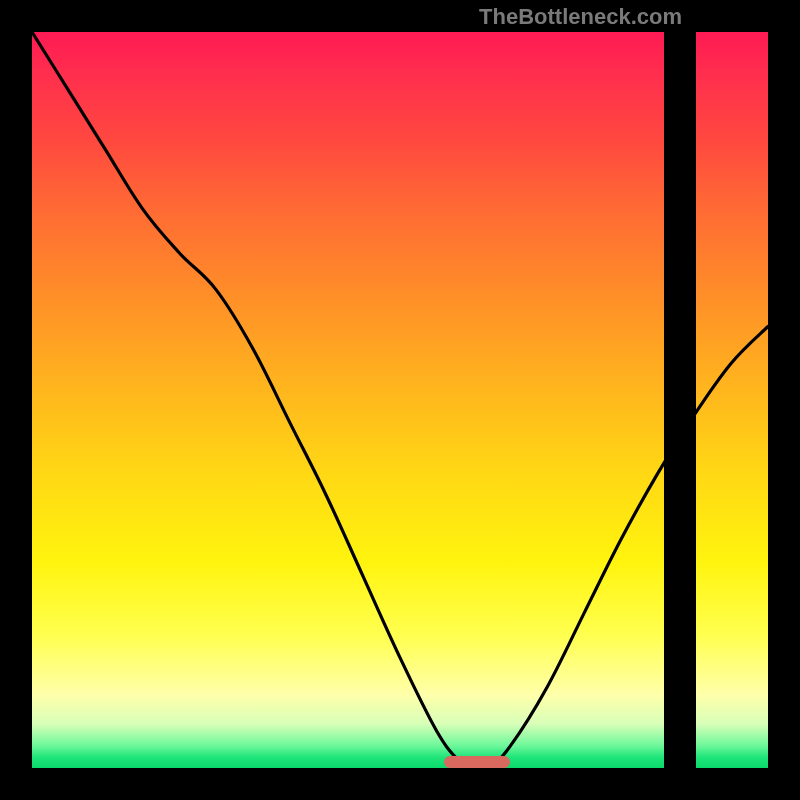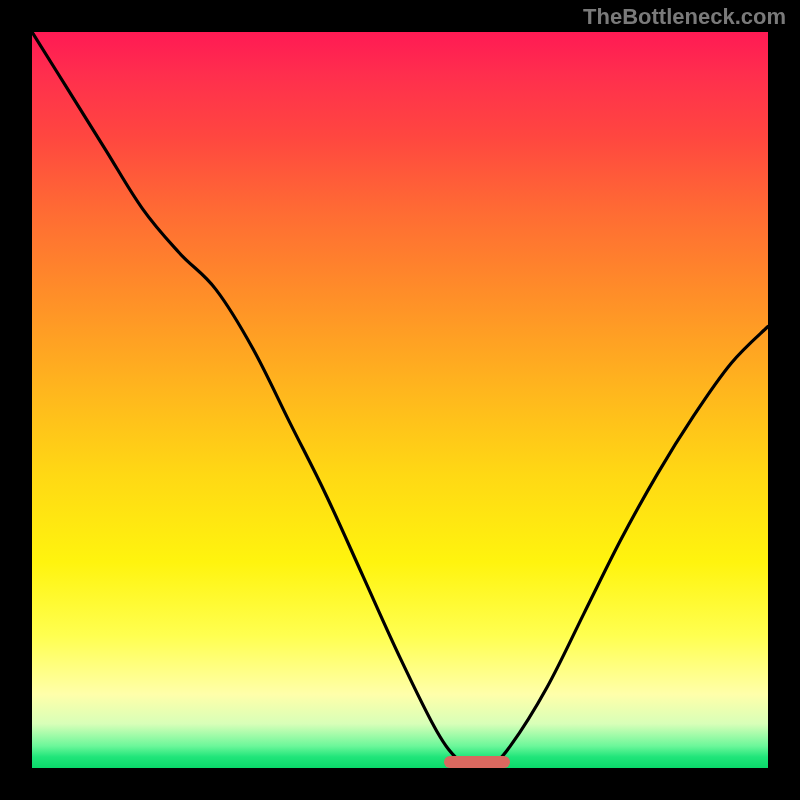--- a/index.html
+++ b/index.html
@@ -1,19 +1,19 @@
 <!DOCTYPE html>
 <html><head>
 <meta charset="utf-8">
 <style>
   * { margin: 0; padding: 0; box-sizing: border-box; }
   html, body { width: 800px; height: 800px; overflow: hidden; background: #000; }
   .frame {
     position: relative;
-    width: 800px;
+    width: 696px;
     height: 800px;
     background: #000;
   }
   .border-top, .border-bottom {
     position: absolute;
     left: 0; width: 800px; height: 32px;
     background: #000;
     z-index: 5;
   }
   .border-top { top: 0; }

